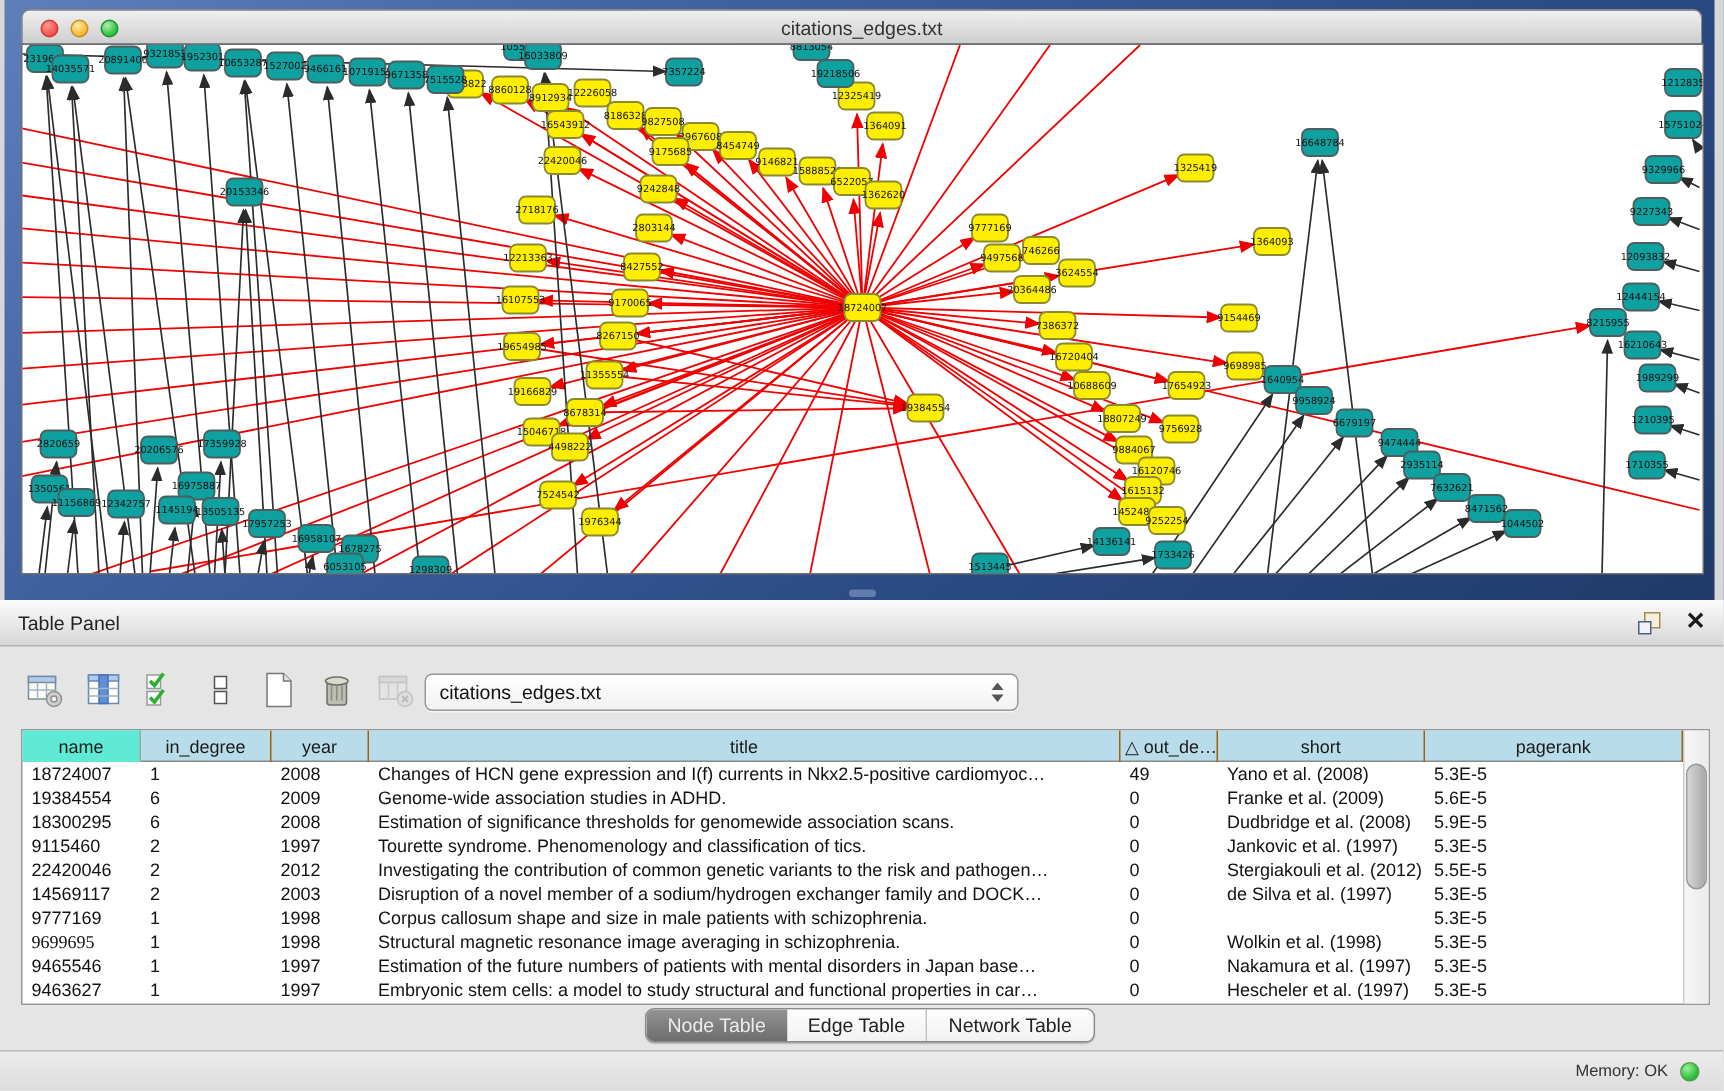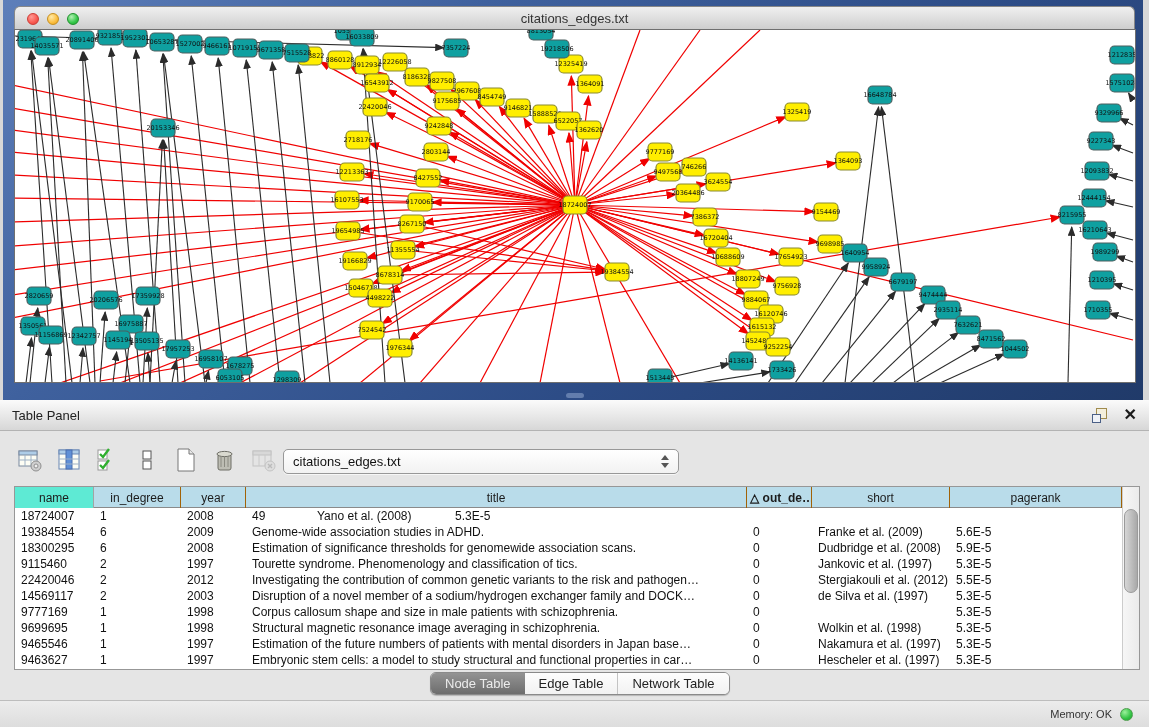--- a/index.html
+++ b/index.html
@@ -561,29 +561,30 @@
       </span>
   </div>
 
   <div class="table-wrap">
     <div class="table-main">
       <div class="thead" id="thead">
           <div class="th" style="width: 79px;">name</div>
           <div class="th" style="width: 87px;">in_degree</div>
           <div class="th" style="width: 65px;">year</div>
           <div class="th" style="width: 501px;">title</div>
-          <div class="th" style="width: 65px; font-weight: bold;">△ out_de…</div>
+          <div class="th" style="width: 65px;">△ out_de…</div>
           <div class="th" style="width: 138px;">short</div>
           <div class="th" style="width: 172px;">pagerank</div>
         </div>
       <div class="tbody" id="tbody">
           <div class="tr">
             <div class="td" style="width: 79px;">18724007</div>
             <div class="td" style="width: 87px;">1</div>
             <div class="td" style="width: 65px;">2008</div>
+            <div class="td" style="width: 501px;">Changes of HCN gene expression and I(f) currents in Nkx2.5-positive cardiomyoc…</div>
             <div class="td" style="width: 65px;">49</div>
             <div class="td" style="width: 138px;">Yano et al. (2008)</div>
             <div class="td" style="width: 172px;">5.3E-5</div>
           </div>
           <div class="tr">
             <div class="td" style="width: 79px;">19384554</div>
             <div class="td" style="width: 87px;">6</div>
             <div class="td" style="width: 65px;">2009</div>
             <div class="td" style="width: 501px;">Genome-wide association studies in ADHD.</div>
             <div class="td" style="width: 65px;">0</div>
@@ -629,21 +630,21 @@
           <div class="tr">
             <div class="td" style="width: 79px;">9777169</div>
             <div class="td" style="width: 87px;">1</div>
             <div class="td" style="width: 65px;">1998</div>
             <div class="td" style="width: 501px;">Corpus callosum shape and size in male patients with schizophrenia.</div>
             <div class="td" style="width: 65px;">0</div>
             <div class="td" style="width: 138px; margin-top: 16px;">Tibbo et al. (1998)</div>
             <div class="td" style="width: 172px;">5.3E-5</div>
           </div>
           <div class="tr">
-            <div class="td" style="width: 79px;">9699695</div>
+            <div class="td" style="width: 79px; font-family: Liberation Serif, serif;">9699695</div>
             <div class="td" style="width: 87px;">1</div>
             <div class="td" style="width: 65px;">1998</div>
             <div class="td" style="width: 501px;">Structural magnetic resonance image averaging in schizophrenia.</div>
             <div class="td" style="width: 65px;">0</div>
             <div class="td" style="width: 138px;">Wolkin et al. (1998)</div>
             <div class="td" style="width: 172px;">5.3E-5</div>
           </div>
           <div class="tr">
             <div class="td" style="width: 79px;">9465546</div>
             <div class="td" style="width: 87px;">1</div>

